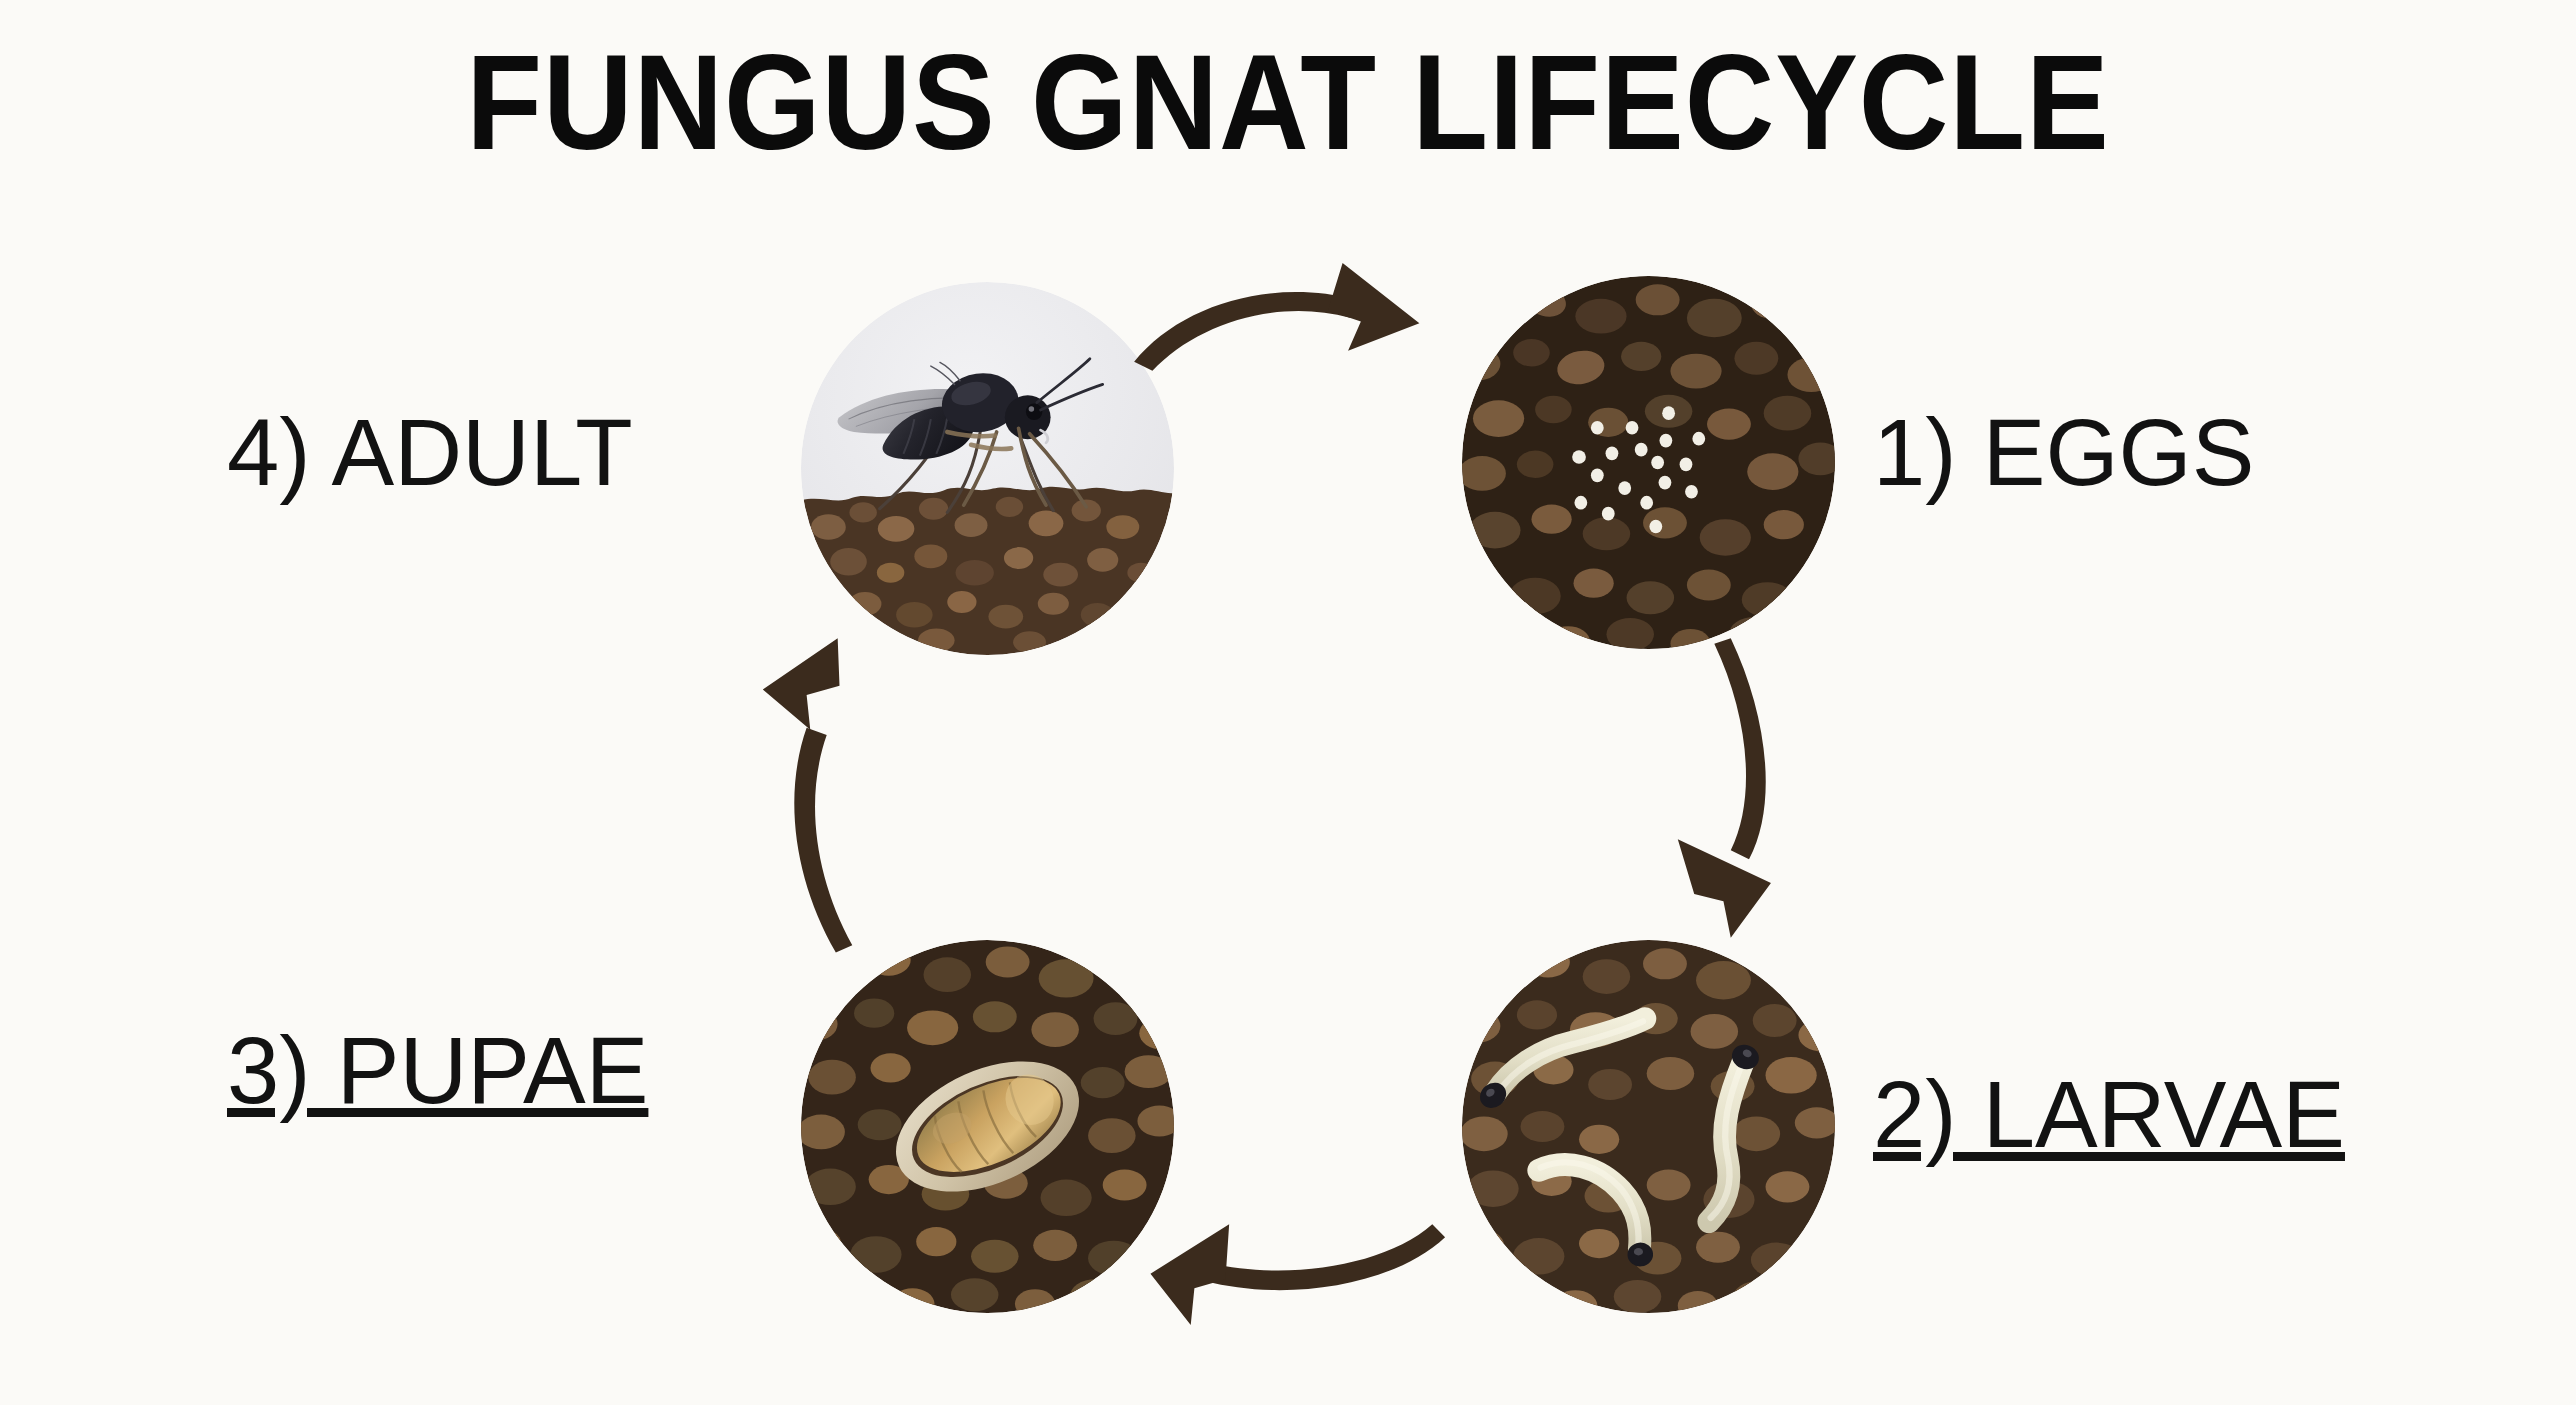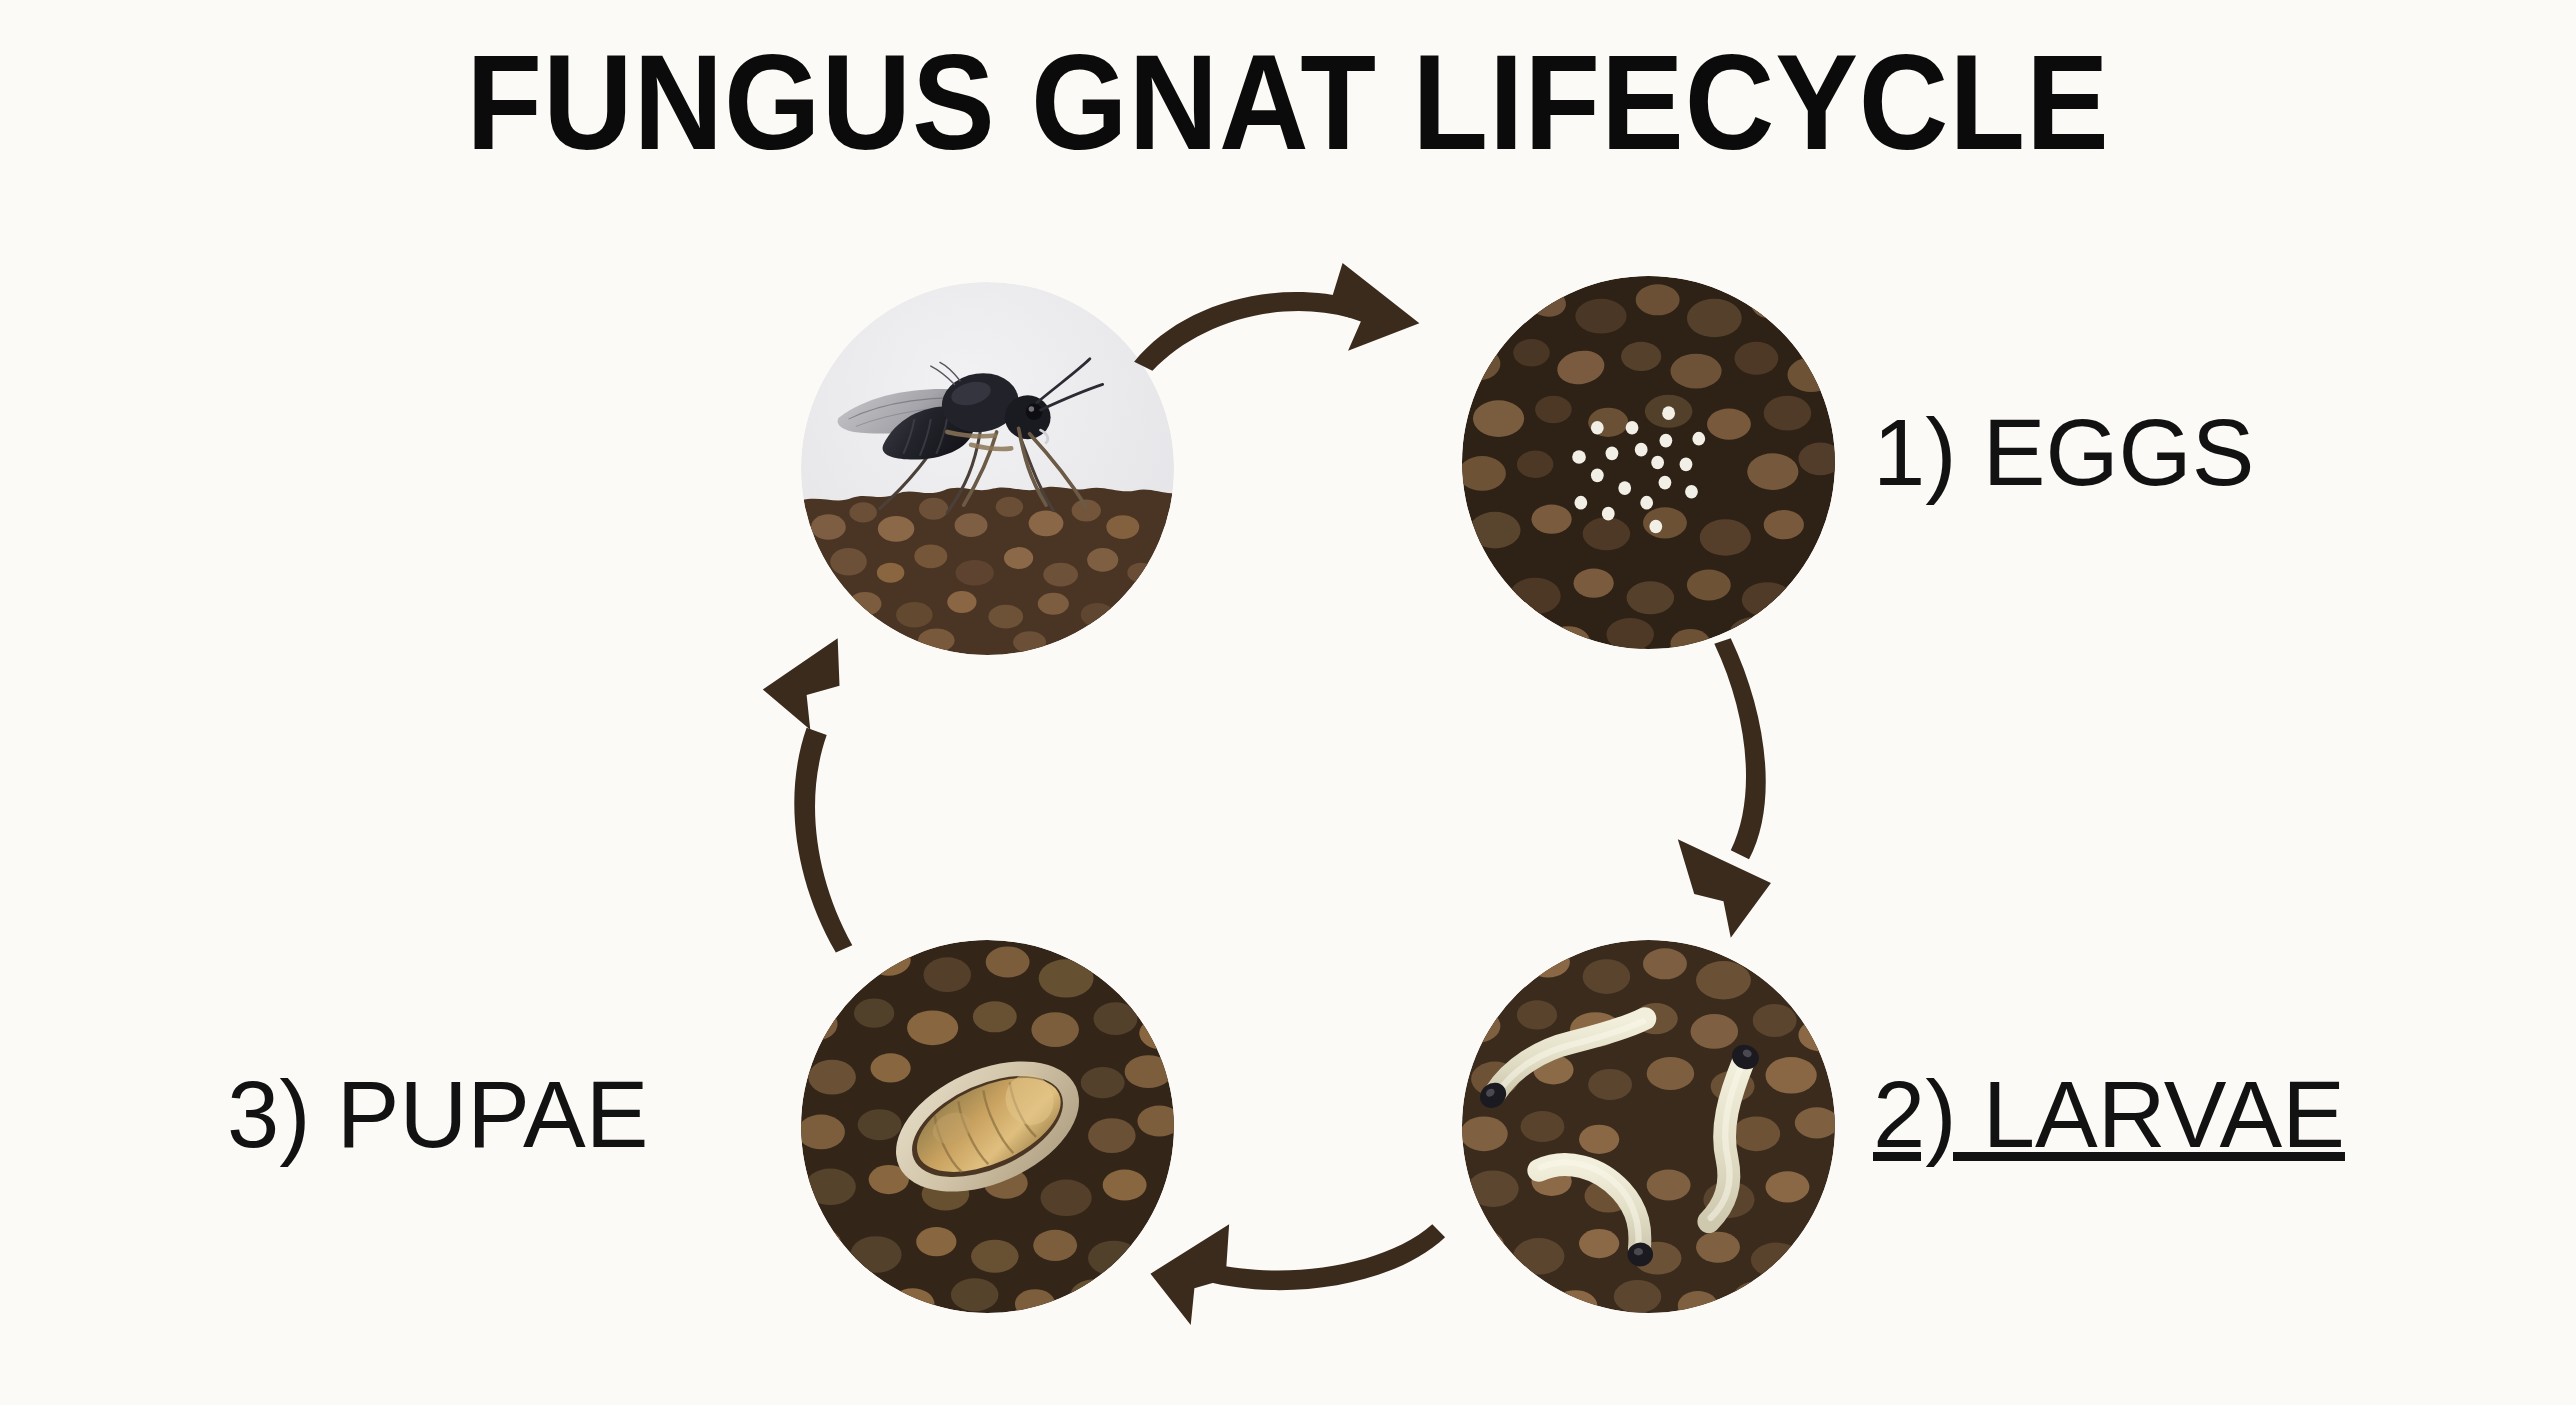--- a/index.html
+++ b/index.html
@@ -42,21 +42,21 @@
     position: absolute;
     font-family: "Liberation Sans", sans-serif;
     font-weight: 400;
     font-size: 94px;
     color: #121212;
     line-height: 1;
     white-space: nowrap;
   }
   #label-adult  { left: 227px;  top: 406px;  }
   #label-eggs   { left: 1873px; top: 406px; text-align: center;  }
-  #label-pupae  { left: 227px;  top: 1068px; }
+  #label-pupae  { left: 227px;  top: 1024px; text-decoration: underline; }
   #label-larvae { left: 1873px; top: 1068px; text-decoration: underline; }
 
   
   .stage-circle {
     position: absolute;
     border-radius: 50%;
     overflow: hidden;
   }
   #circle-adult  { left: 801px;  top: 282px;  width: 373px; height: 373px; }
   #circle-eggs   { left: 1462px; top: 276px;  width: 373px; height: 373px; }
@@ -75,20 +75,21 @@
   #arrow-larvae-to-pupae { left: 1134px; top: 1217px; width: 366px; height: 183px; }
   #arrow-pupae-to-adult  { left: 750px;  top: 631px;  width: 274px; height: 348px; }
 </style>
 </head>
 <body>
 
 <div id="infographic">
 
   <div id="title">FUNGUS GNAT LIFECYCLE</div>
 
+  <div class="stage-label" id="label-adult">4) ADULT</div>
   <div class="stage-label" id="label-eggs">1) EGGS</div>
   <div class="stage-label" id="label-pupae">3) PUPAE</div>
   <div class="stage-label" id="label-larvae">2) LARVAE</div>
 
   <div class="stage-circle" id="circle-adult">
     <svg viewBox="0 0 408 408" xmlns="http://www.w3.org/2000/svg">
       <defs>
         <clipPath id="clipAdult">
             <circle cx="204" cy="204" r="204"></circle>
           </clipPath>

